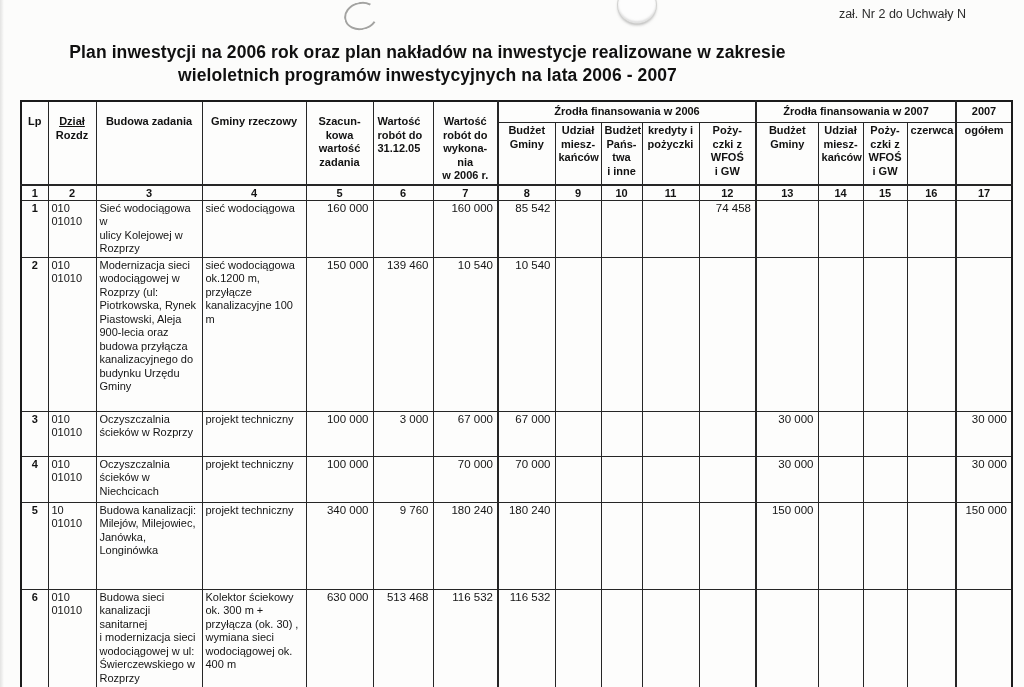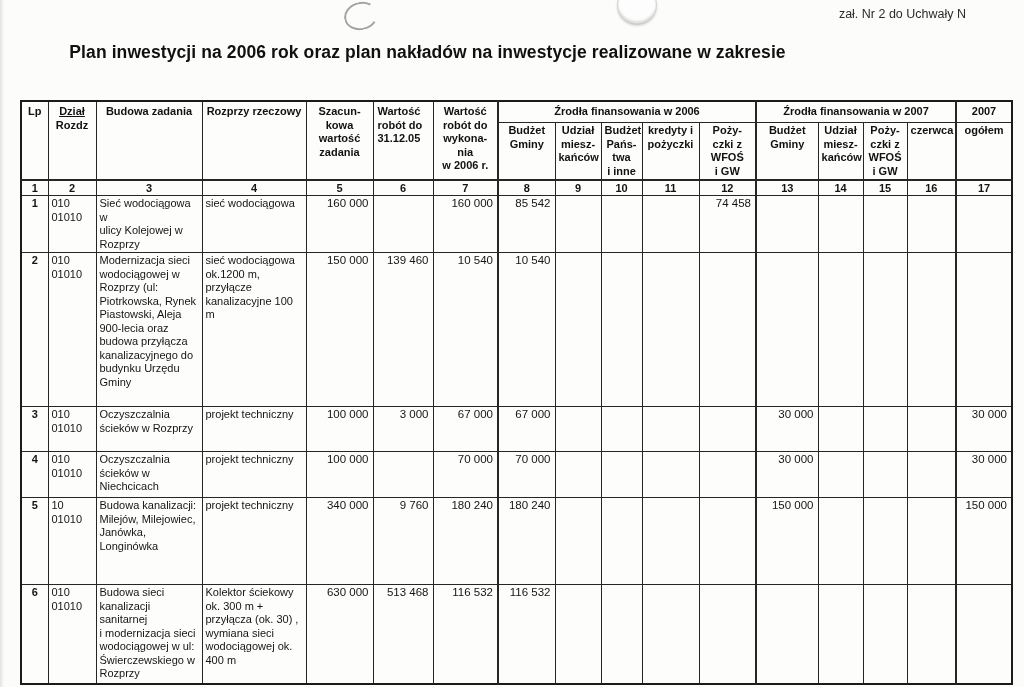--- a/index.html
+++ b/index.html
@@ -54,21 +54,21 @@
     font-size:11px;line-height:13.5px;
     vertical-align:top;
     white-space:pre-line;
     overflow:hidden;
   }
   
   table.plan .sep{border-left-width:2px;}
   
   thead th{font-weight:bold;text-align:center;color:#111;}
   thead th.grp{vertical-align:middle;height:20px;padding:0 2px;}
-  thead th.fix{padding-top:3px;}
+  thead th.fix{padding-top:13px;}
   thead th.h-left{text-align:left;padding-left:4px;}
   thead .u{text-decoration:underline;}
   thead tr.numsrow td{
     border-top-width:2px;font-weight:bold;text-align:center;
     height:14px;padding:0 2px;line-height:14px;font-size:11px;
   }
   
   tbody td.c-lp{text-align:center;font-weight:bold;}
   tbody td.c-ctr{}
   tbody td.c-txt{text-align:left;}
@@ -83,20 +83,21 @@
   <span>zał. Nr 2 do Uchwały N</span>
     <span class="hole-gap"></span>
 </div>
 
 <div class="hole-punch"></div>
 <div class="pen-circle"></div>
 <div class="speck" style="left:454px;top:559px;"></div>
 
 <div class="doc-title">
   <div>Plan inwestycji na 2006 rok oraz plan nakładów na inwestycje realizowane w zakresie</div>
+  <div>wieloletnich programów inwestycyjnych na lata 2006 - 2007</div>
 </div>
 
 <table class="plan" id="plan-table">
     <colgroup>
       <col style="width: 27px;">
       <col style="width: 48px;">
       <col style="width: 106px;">
       <col style="width: 104px;">
       <col style="width: 67px;">
       <col style="width: 60px;">
@@ -110,21 +111,21 @@
       <col style="width: 45px;">
       <col style="width: 44px;">
       <col style="width: 49px;">
       <col style="width: 56px;">
     </colgroup>
     <thead>
       <tr>
         <th class="fix" rowspan="2">Lp</th>
         <th class="fix" rowspan="2"><div class="u">Dział</div><div>Rozdz</div></th>
         <th class="fix" rowspan="2">Budowa zadania</th>
-        <th class="fix" rowspan="2">Rozprzy rzeczowy</th>
+        <th class="fix" rowspan="2">Gminy rzeczowy</th>
         <th class="fix" rowspan="2">Szacun-
 kowa
 wartość
 zadania</th>
         <th class="fix h-left" rowspan="2">Wartość
 robót do
 31.12.05</th>
         <th class="fix" rowspan="2">Wartość
 robót do
 wykona-nia

